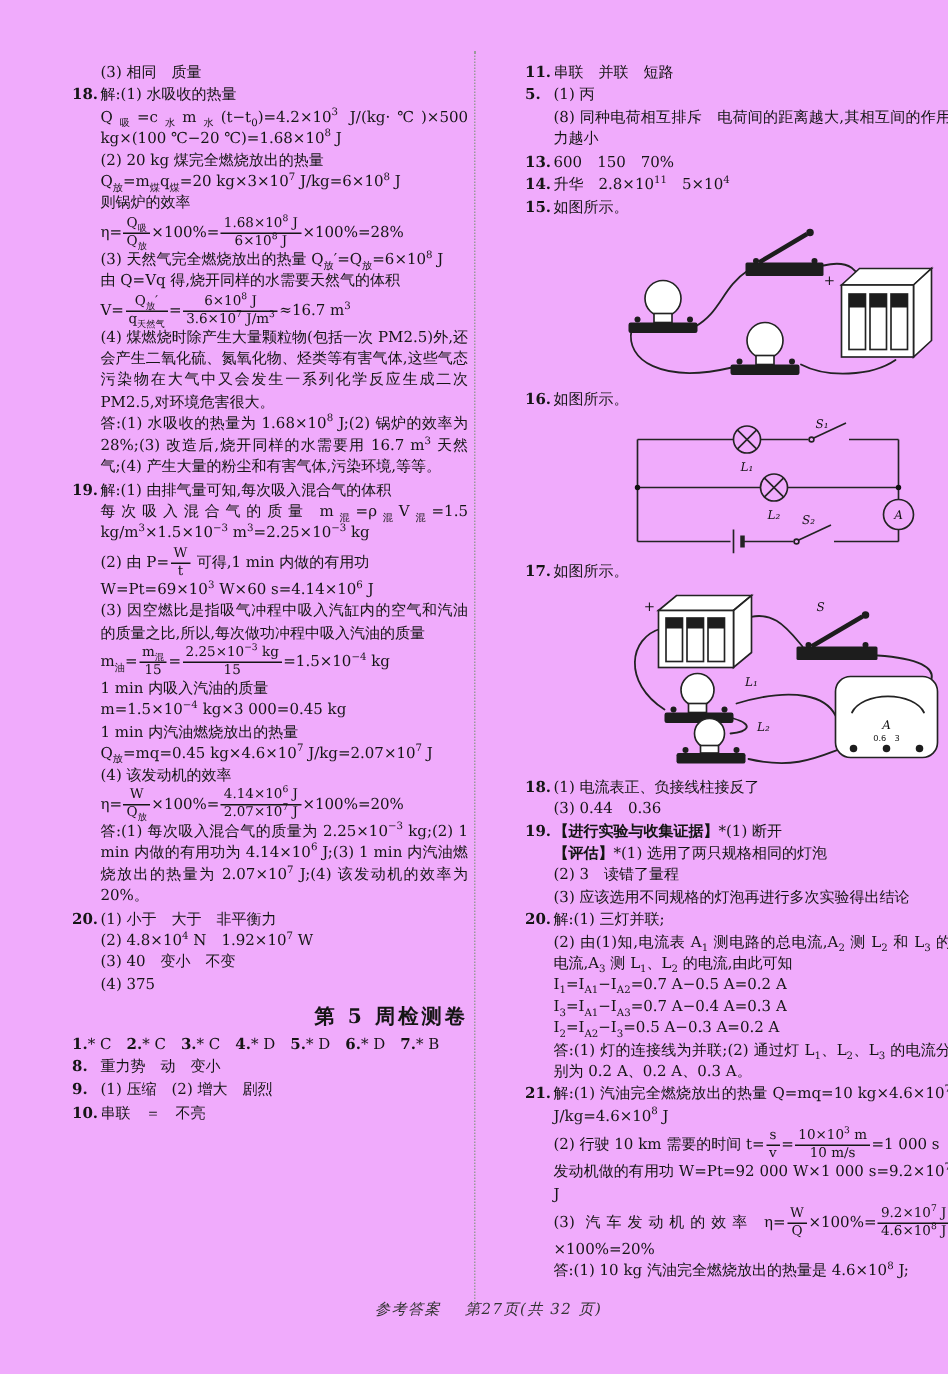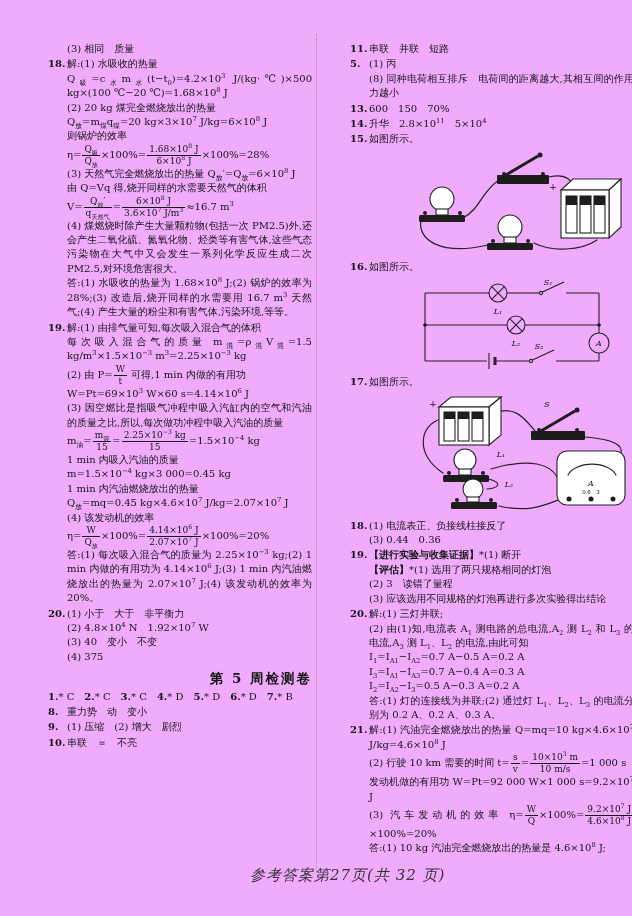--- a/index.html
+++ b/index.html
@@ -14,22 +14,22 @@
   .inum{position:absolute;left:0;top:0;font-weight:bold;}
   .ln{text-align:justify;}
   sub,sup{font-size:68%;line-height:0;}
   b{font-weight:bold;}
   .frac{display:inline-flex;flex-direction:column;vertical-align:middle;text-align:center;
         font-size:9px;line-height:11px;margin:0 1px;}
   .frac .fn{border-bottom:1px solid #151515;padding:0 2px;}
   .frac .fd{padding:0 2px;}
   .sec-heading{text-align:right;font-weight:bold;font-size:13.5px;letter-spacing:2px;margin:7px 0 4px 0;}
   .fig{display:block;margin:3px 0 6px 34px;}
-  .footer{position:absolute;left:250px;top:866px;font-size:15px;font-style:italic;
-          color:#333;display:flex;letter-spacing:1px;}
+  .footer{position:absolute;left:250px;top:866px;font-size:10px;font-style:italic;
+          color:#333;display:flex;gap:16px;letter-spacing:1px;}
   
   .wire{fill:none;stroke:#232323;stroke-width:1.2;stroke-linecap:round;}
   .out{fill:#ffffff;stroke:#232323;stroke-width:1.1;}
   .solid{fill:#1d1d1d;stroke:none;}
   .sch{stroke:#232323;stroke-width:1.1;fill:none;}
   .sch circle{fill:none;}
   .slbl{font:italic 8px "DejaVu Serif",serif;fill:#111;text-anchor:middle;}
   .flbl{font:9px "DejaVu Serif",serif;fill:#111;text-anchor:middle;}
   .tiny{font:5.5px "DejaVu Sans",sans-serif;fill:#111;text-anchor:middle;}
 </style>

